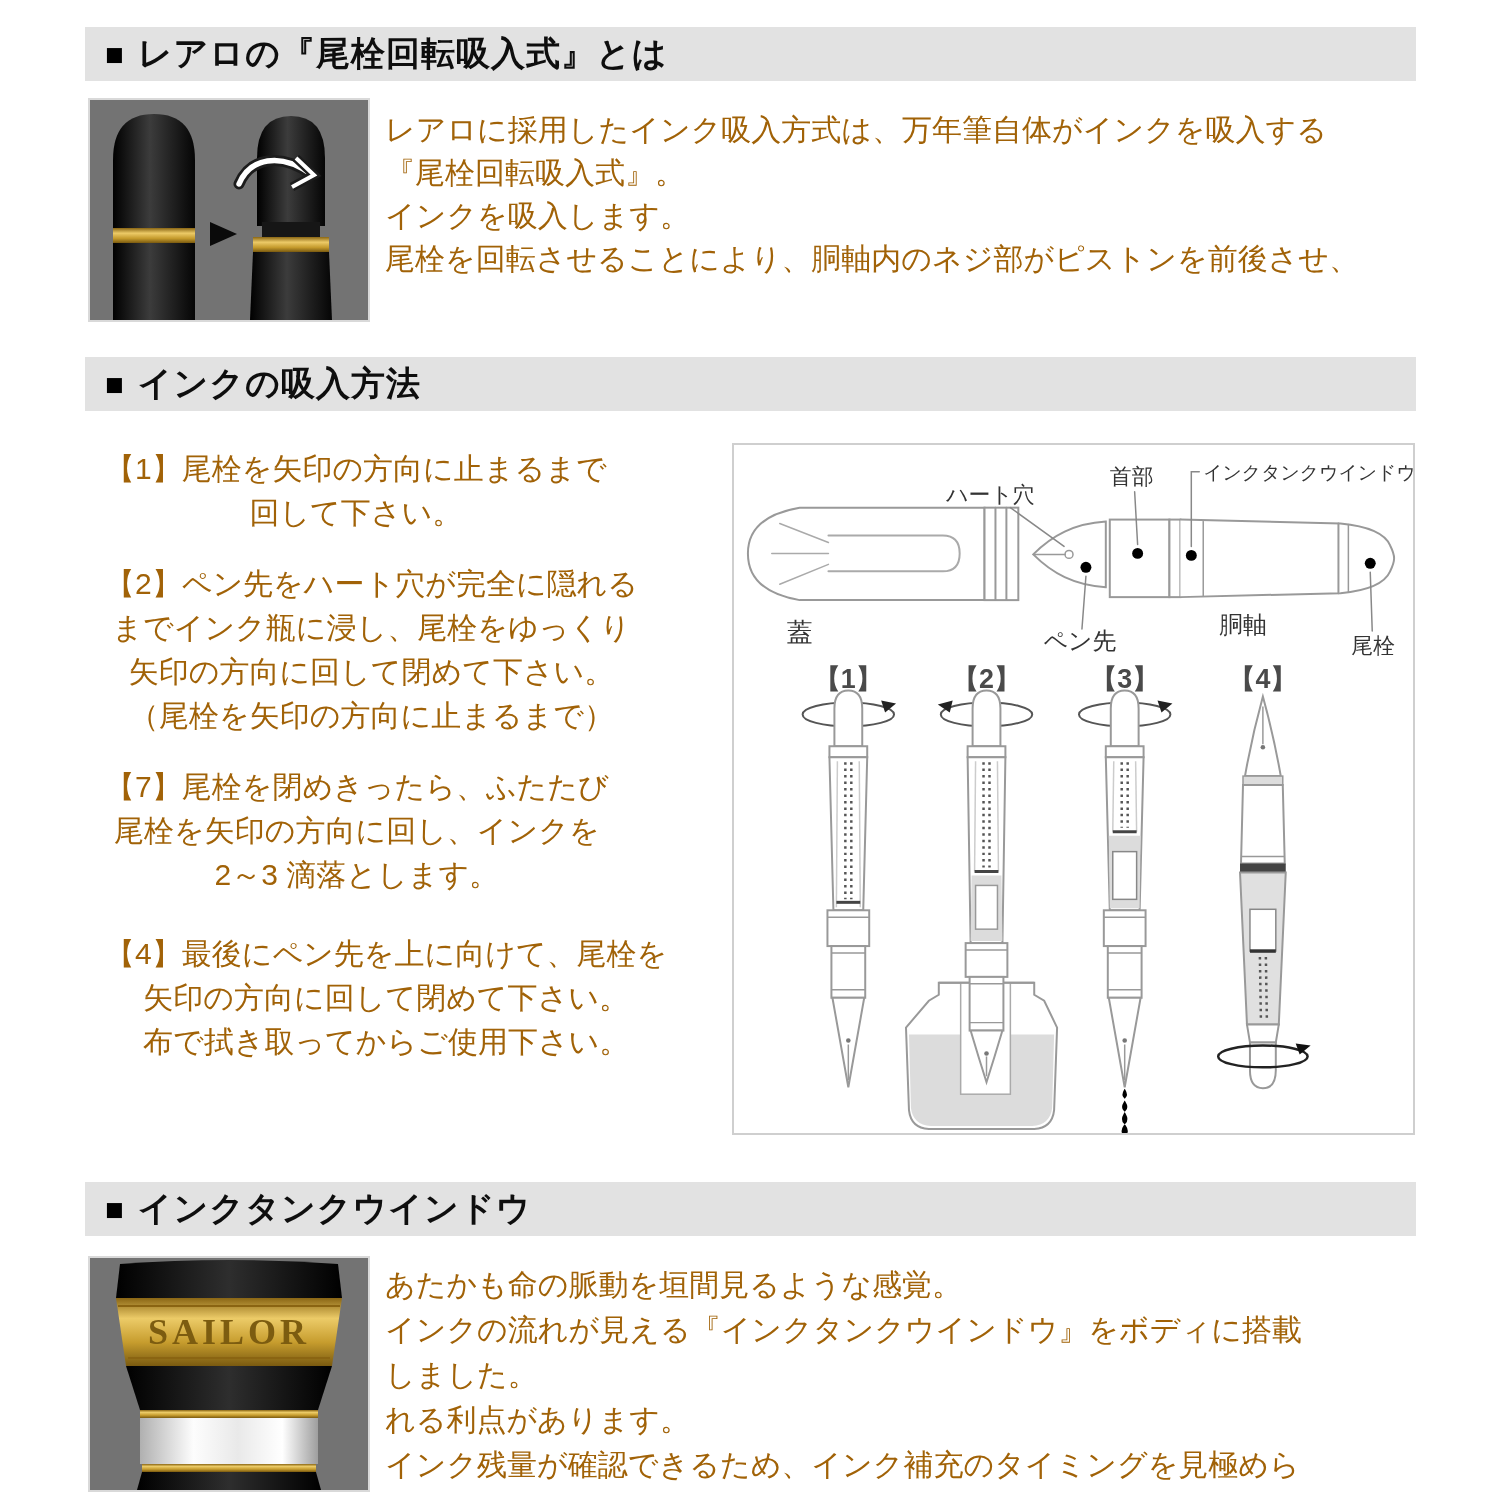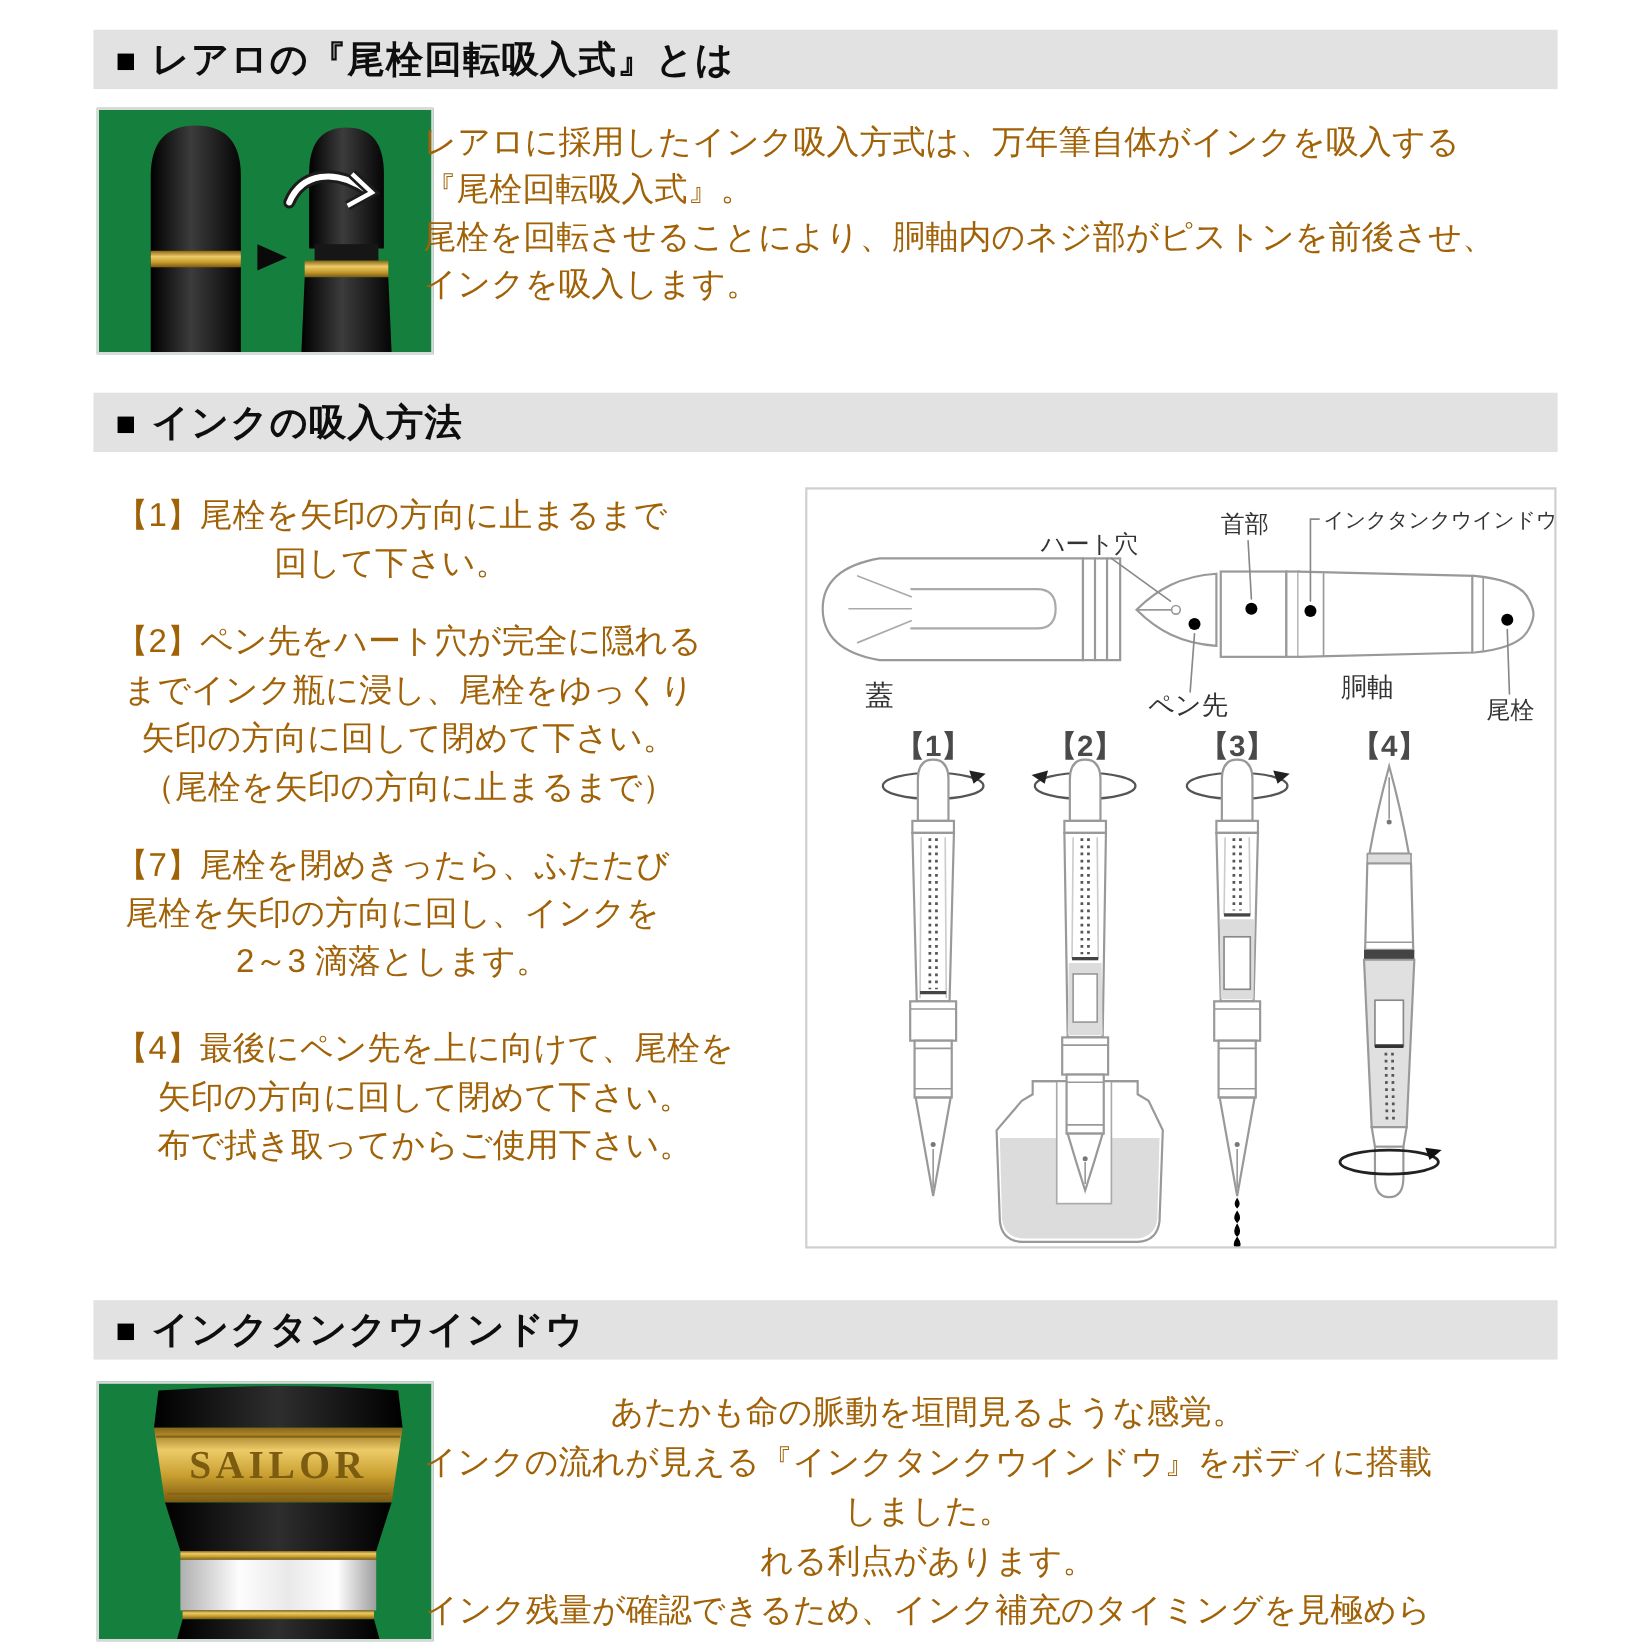--- a/index.html
+++ b/index.html
@@ -2,30 +2,30 @@
 <html><head>
 <meta charset="utf-8">
 <style>
   html,body{margin:0;padding:0;background:#ffffff;}
   .page{position:relative;width:1500px;height:1500px;background:#ffffff;overflow:hidden;
         font-family:"Liberation Sans","DejaVu Sans",sans-serif;color:#1d1d1d;}
   .hbar{position:absolute;left:85px;width:1331px;height:54px;background:#e2e2e2;
         display:flex;align-items:center;box-sizing:border-box;padding-left:20px;
         font-size:34px;font-weight:bold;color:#0e0e0e;letter-spacing:1px;white-space:nowrap;}
   .hbar .marker{font-size:31px;margin-right:13px;color:#000;line-height:1;}
-  .photo{position:absolute;background:#15803d;border:2px solid #d9d9d9;box-sizing:content-box;padding-left:24px;}
+  .photo{position:absolute;background:#737373;border:2px solid #d9d9d9;box-sizing:content-box;}
   .photo1{left:88px;top:98px;width:278px;height:220px;}
   .photo3{left:88px;top:1256px;width:278px;height:232px;}
   .diagram{position:absolute;left:732px;top:443px;width:683px;height:692px;background:#fff;
            border:2px solid #cfcfcf;box-sizing:border-box;}
   .textblock{position:absolute;}
   .tline{font-size:30px;line-height:43px;white-space:nowrap;color:#a16207;}
   .s1text{left:385px;top:108px;}
   .s3text{left:385px;top:1262px;}
-  .s3text .tline{line-height:45px;text-align:center;}
+  .s3text .tline{line-height:45px;}
   .step{position:absolute;left:105px;}
   .step .tline{line-height:44px;text-align:center;}
   svg{display:block;}
   svg text{font-family:"Liberation Sans","DejaVu Sans",sans-serif;}
 </style>
 </head>
 <body>
 
 <div class="page">
 
@@ -65,22 +65,22 @@
         <path d="M 149,84 C 160,58 190,52 221,74" stroke="#ffffff" stroke-width="5.5" fill="none" stroke-linecap="round"></path>
         <path d="M 206,58 L 224,75 L 202,87" stroke="#1c1c1c" stroke-width="9" fill="none"></path>
         <path d="M 206,58 L 224,75 L 202,87" stroke="#ffffff" stroke-width="4" fill="none"></path>
       </g>
     </svg>
   </div>
 
   <div class="textblock s1text">
     <div class="tline">レアロに採用したインク吸入方式は、万年筆自体がインクを吸入する</div>
     <div class="tline">『尾栓回転吸入式』。</div>
+    <div class="tline">インクを吸入します。</div>
     <div class="tline">尾栓を回転させることにより、胴軸内のネジ部がピストンを前後させ、</div>
-    <div class="tline">インクを吸入します。</div>
   </div>
 
   <div class="hbar" style="top:357px">
     <span class="marker">■</span>
     <span>インクの吸入方法</span>
   </div>
 
   <div class="step" style="top:447px">
     <div class="tline">【1】尾栓を矢印の方向に止まるまで</div>
     <div class="tline">回して下さい。</div>

